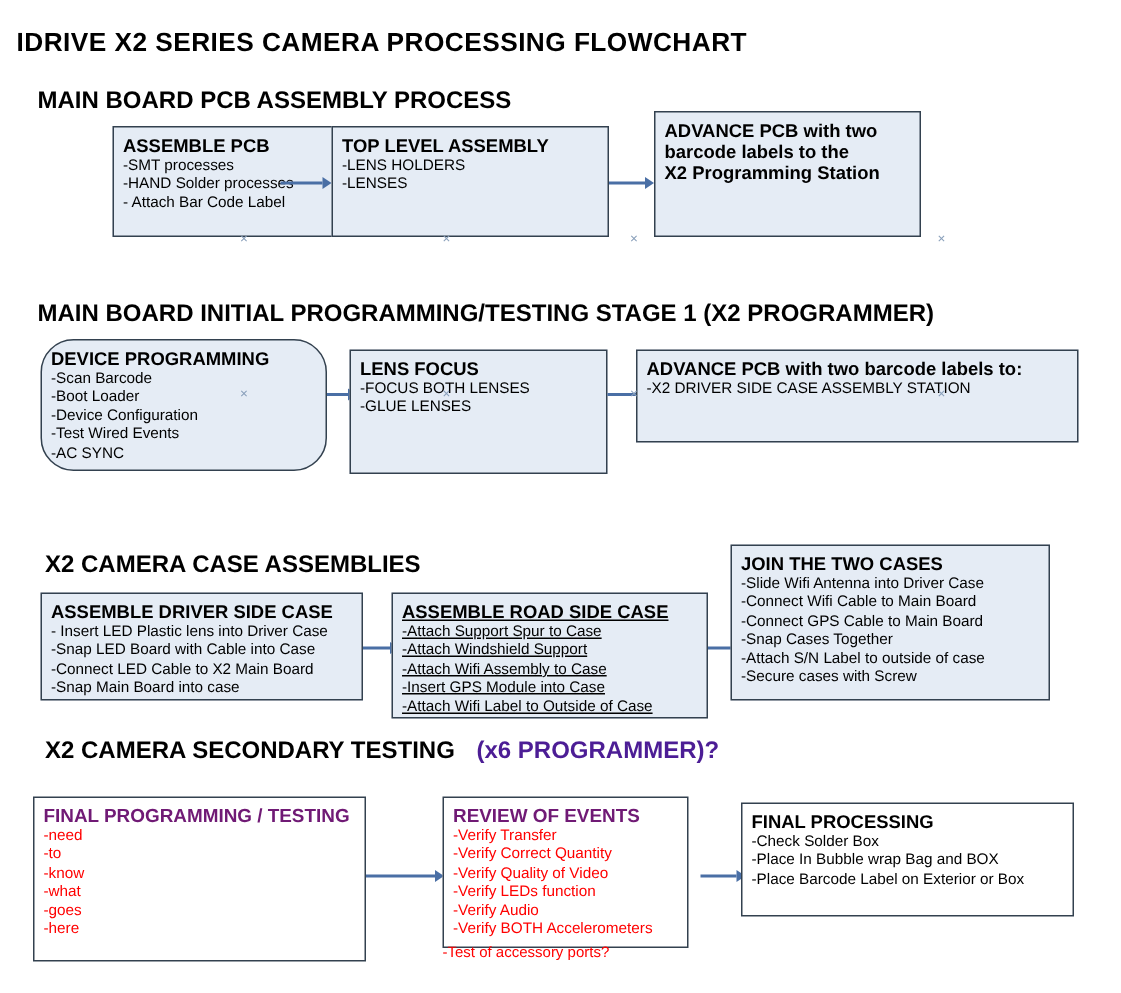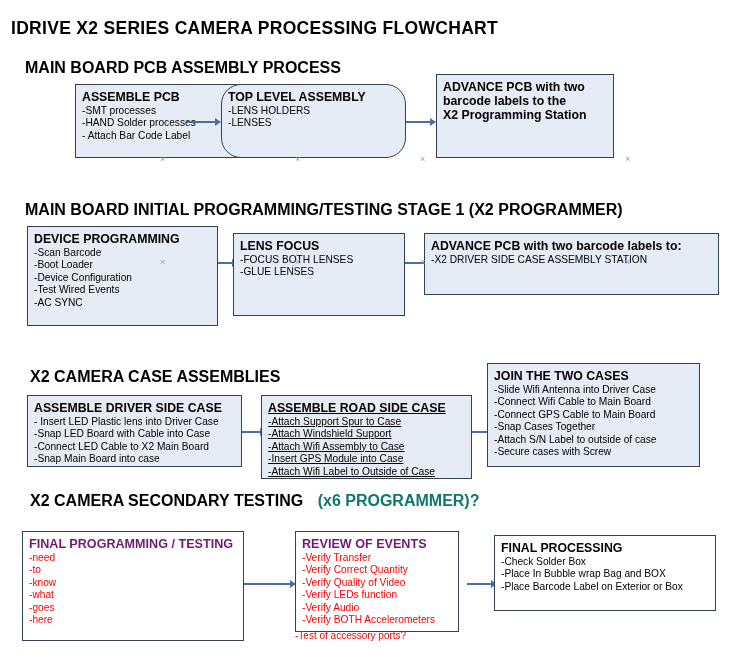--- a/index.html
+++ b/index.html
@@ -19,21 +19,21 @@
     text-align:left;
     font-size:17.5px;font-weight:bold;
     letter-spacing:.3px;
   }
 
   .section-head{
     position:absolute;
     font-size:16px;font-weight:bold;
     white-space:nowrap;
   }
-  .section-head .red{color:#0f766e;}
+  .section-head .red{color:#4c1d95;}
 
   .box{
     position:absolute;
     background:#e5ecf5;
     border:1px solid #33414f;
     box-sizing:border-box;
     padding:5px 6px 4px 6px;
     overflow:hidden;
   }
   .box.white{background:#ffffff;}
@@ -90,21 +90,21 @@
       <li>-HAND Solder processes</li>
       <li>- Attach Bar Code Label</li>
     </ul>
   </div>
 
   <div class="arrow" style="left:187px;top:121px;width:34px;">
     <div class="shaft" style="width:28px;"></div>
       <div class="head" style="left:28px;"></div>
   </div>
 
-  <div class="box" style="left:221px;top:84px;width:185px;height:74px;border-radius:20px;">
+  <div class="box" style="left:221px;top:84px;width:185px;height:74px;">
     <div class="bt">TOP LEVEL ASSEMBLY</div>
     <ul>
       <li>-LENS HOLDERS</li>
       <li>-LENSES</li>
     </ul>
   </div>
 
   <div class="arrow" style="left:406px;top:121px;width:30px;">
     <div class="shaft" style="width:24px;"></div>
       <div class="head" style="left:24px;"></div>
@@ -116,21 +116,21 @@
 X2 Programming Station</div>
   </div>
 
   <div class="xmark" style="left:160px;top:155px;">×</div>
   <div class="xmark" style="left:295px;top:155px;">×</div>
   <div class="xmark" style="left:420px;top:155px;">×</div>
   <div class="xmark" style="left:625px;top:155px;">×</div>
 
   <div class="section-head" style="left:25px;top:201px;">MAIN BOARD INITIAL PROGRAMMING/TESTING STAGE 1 (X2 PROGRAMMER)</div>
 
-  <div class="box" style="left:27px;top:226px;width:191px;height:100px;">
+  <div class="box" style="left:27px;top:226px;width:191px;height:88px;border-radius:22px;">
     <div class="bt">DEVICE PROGRAMMING</div>
     <ul>
       <li>-Scan Barcode</li>
       <li>-Boot Loader</li>
       <li>-Device Configuration</li>
       <li>-Test Wired Events</li>
       <li>-AC SYNC</li>
     </ul>
   </div>
 

